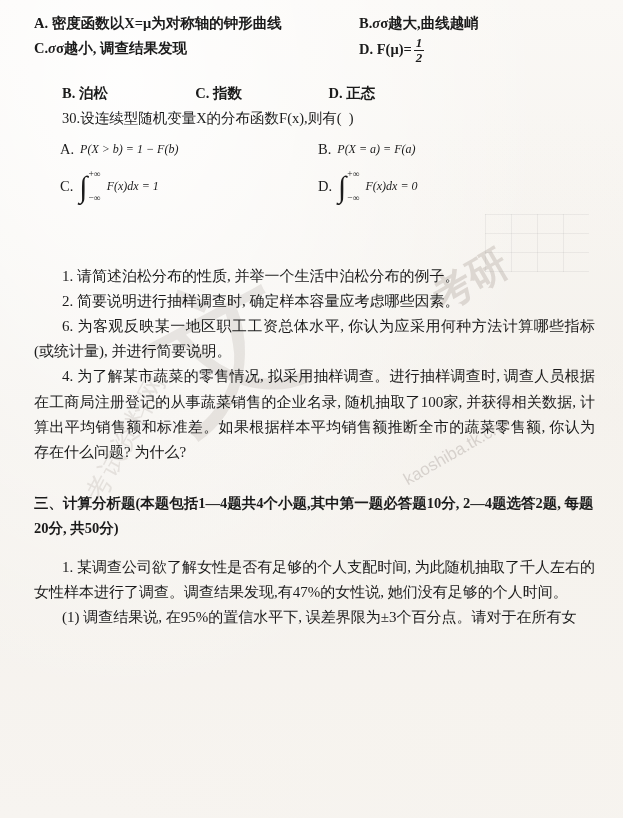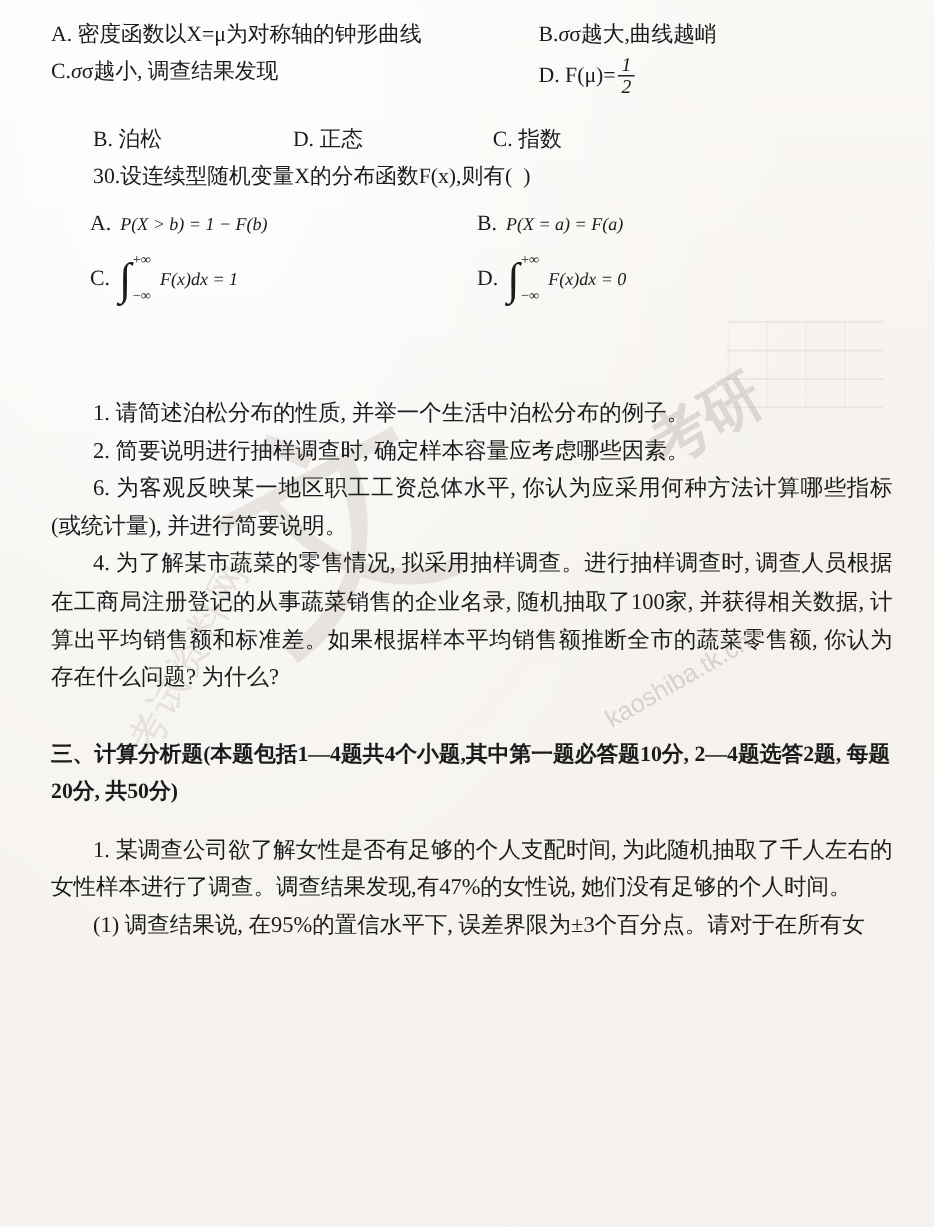--- a/index.html
+++ b/index.html
@@ -37,20 +37,21 @@
     white-space: pre-wrap;
   }
   .opts {
     display: flex;
     font-size: 14.5px;
     line-height: 1.62;
     margin: 2px 0;
   }
   .opts > span {
     display: inline-block;
+    font-weight: bold;
   }
   .row-2 > span:nth-child(1) { width: 325px; }
   .row-4 > span { width: 25%; }
   .indent { text-indent: 28px; }
   .para {
     font-size: 15px;
     line-height: 1.68;
     text-indent: 28px;
     text-align: justify;
     margin: 0;
@@ -200,22 +201,22 @@
             <span class="den">2</span>
           </span>
       </span>
     </div>
 
     <div class="gap-s"></div>
 
     <div class="gap-s"></div>
     <div class="opts row-4" style="padding-left:28px">
       <span>B. 泊松</span>
+      <span>C. 指数</span>
       <span>D. 正态</span>
-      <span>C. 指数</span>
     </div>
 
     <div class="line indent">30.设连续型随机变量X的分布函数F(x),则有(  )</div>
 
     <div class="mathrow">
       <span class="mathcell first">
         <span class="lbl">A.</span>
         <span class="math">P(X &gt; b) = 1 − F(b)</span>
       </span>
       <span class="mathcell second">

